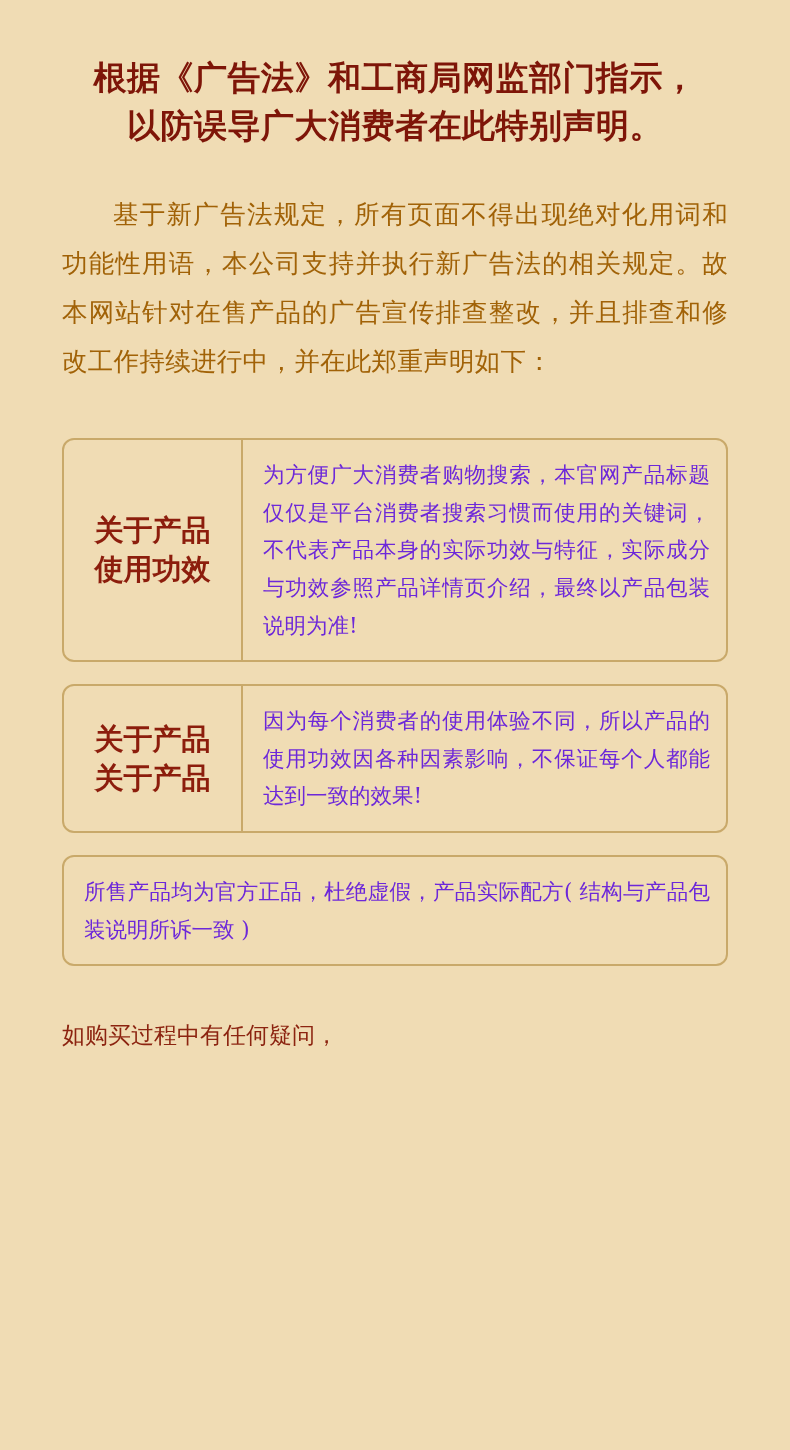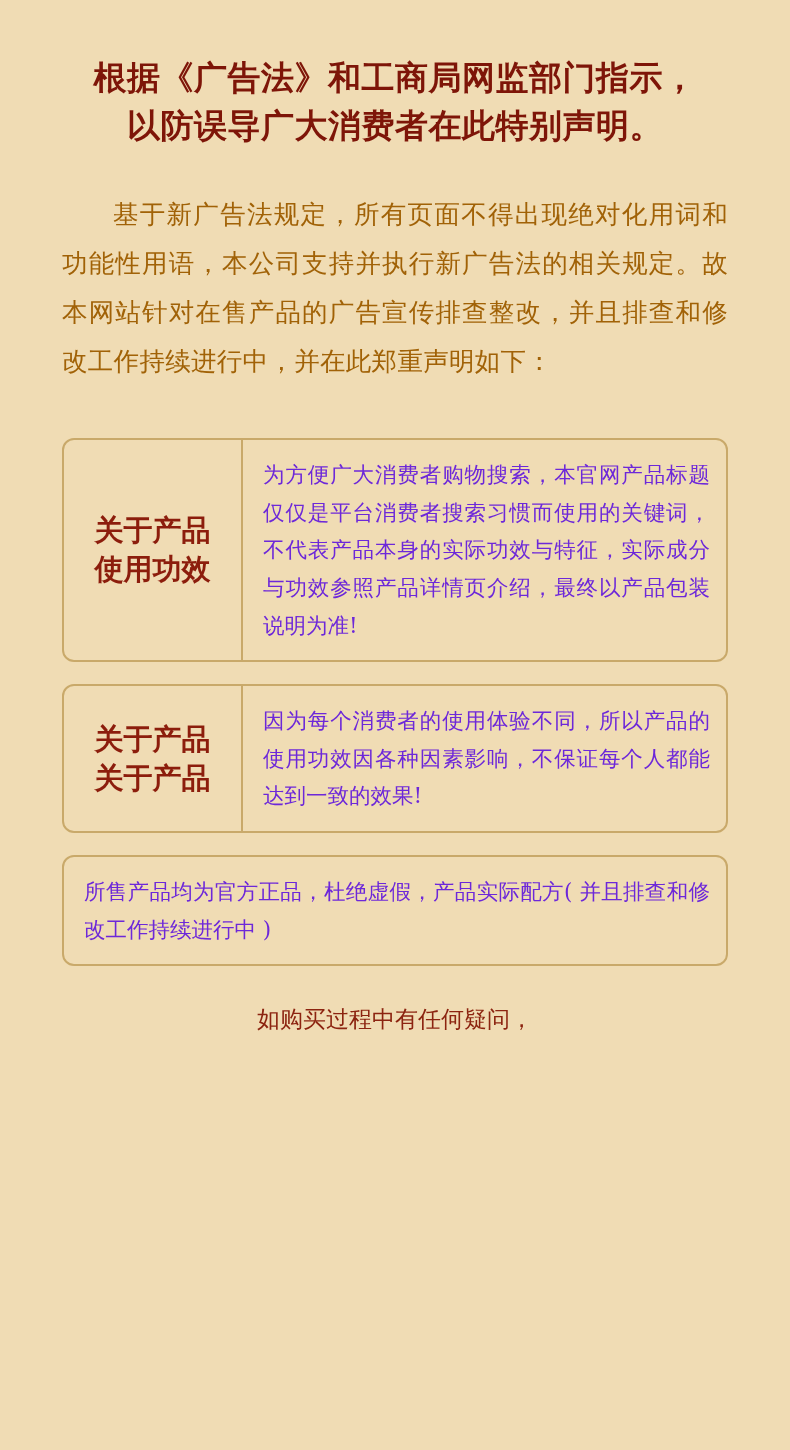--- a/index.html
+++ b/index.html
@@ -98,22 +98,22 @@
   .card-body {
     flex: 1 1 auto;
     padding: 16px 16px 16px 20px;
     font-size: 21.5px;
     line-height: 1.75;
     color: #6d28d9;
     text-align: justify;
     font-family: "DejaVu Serif", "Liberation Serif", serif;
   }
   .footer-note {
-    margin-top: 34px;
-    text-align: center;
+    margin-top: 50px;
+    text-align: left;
     font-size: 23px;
     line-height: 1.7;
     color: #8c2410;
     font-family: "DejaVu Serif", "Liberation Serif", serif;
   }
   .footer-note span {
     display: block;
   }
 </style>
 </head>
@@ -145,21 +145,21 @@
 
       <div class="card">
         <div class="card-title">
           <span>关于产品</span>
           <span>关于产品</span>
         </div>
         <div class="card-body">因为每个消费者的使用体验不同，所以产品的使用功效因各种因素影响，不保证每个人都能达到一致的效果!</div>
       </div>
 
       <div class="card">
-        <div class="card-body">所售产品均为官方正品，杜绝虚假，产品实际配方( 并且排查和修改工作持续进行中 )</div>
+        <div class="card-body">所售产品均为官方正品，杜绝虚假，产品实际配方( 结构与产品包装说明所诉一致 )</div>
       </div>
 
     </div>
 
     <div class="footer-note">
       <span>如购买过程中有任何疑问，</span>
     </div>
 
   </div>
 

